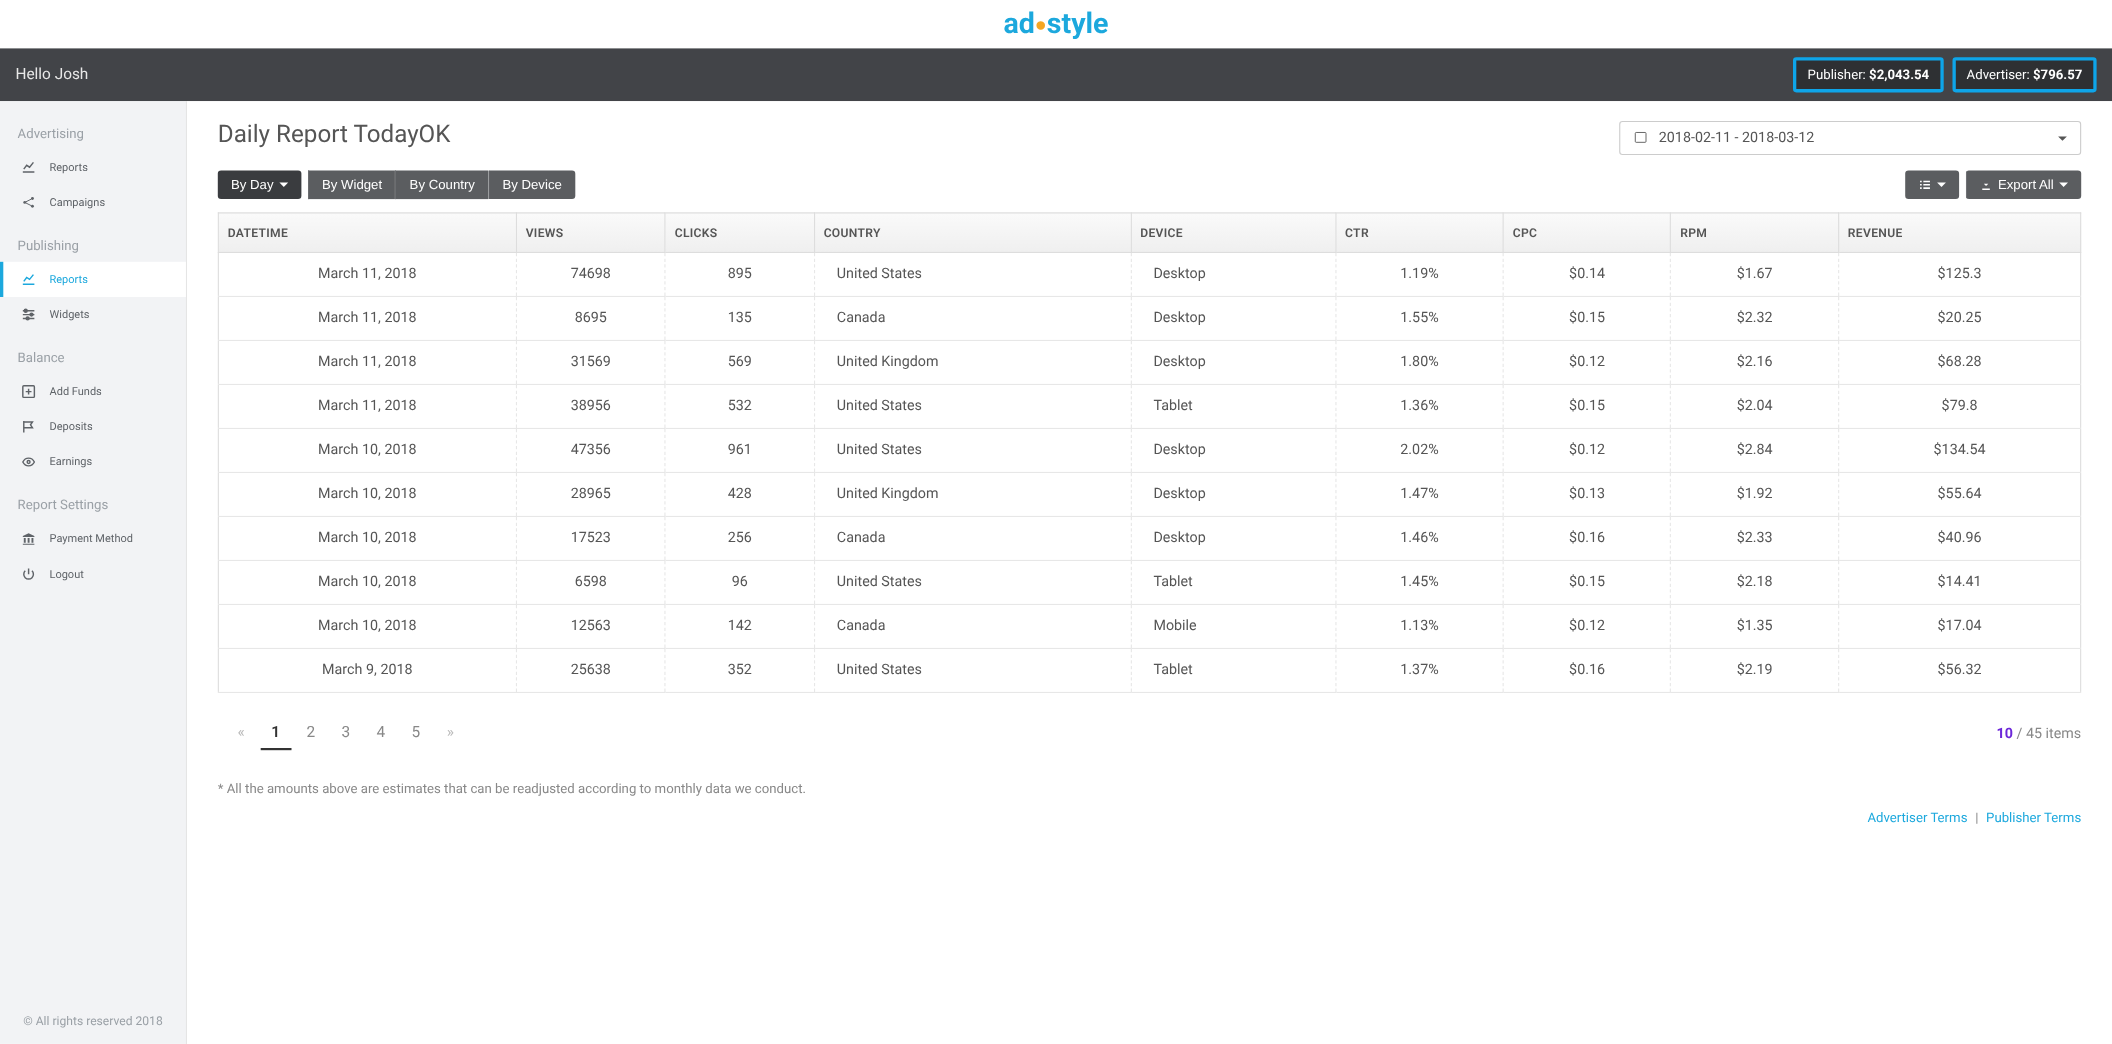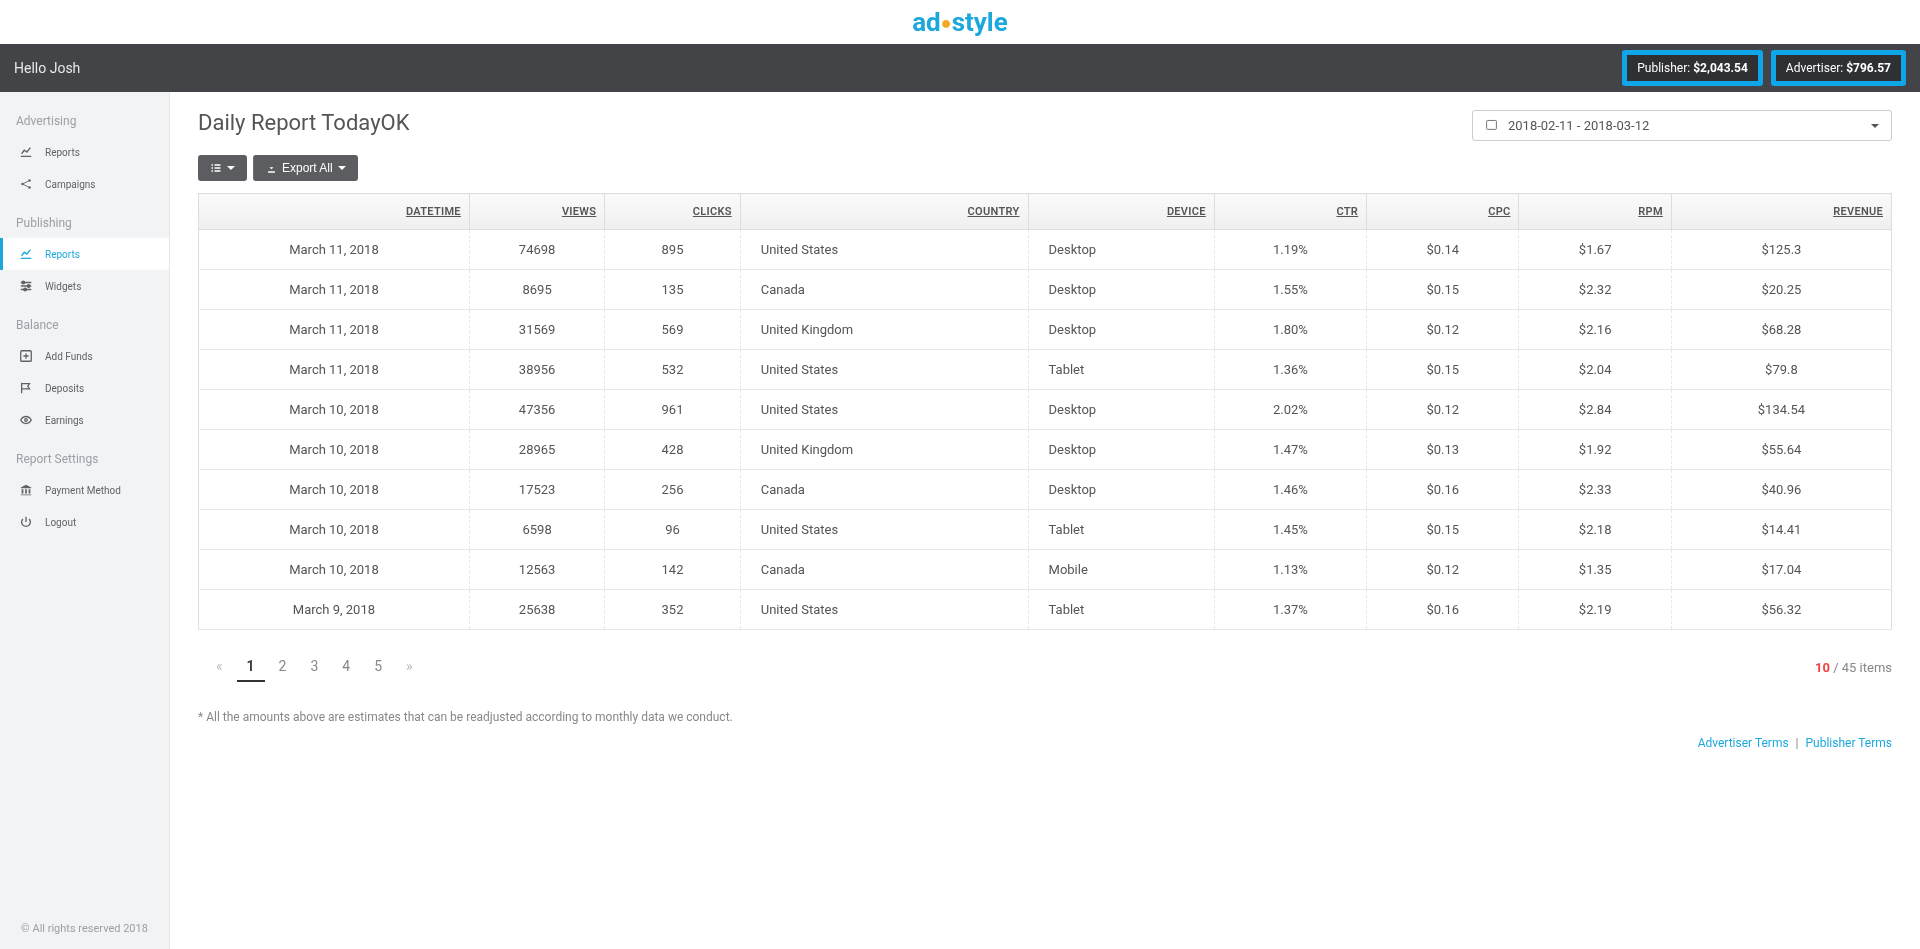--- a/index.html
+++ b/index.html
@@ -5,21 +5,21 @@
 * { margin: 0; padding: 0; box-sizing: border-box; }
 body { font-family: -apple-system, BlinkMacSystemFont, "Segoe UI", Roboto, "Helvetica Neue", Arial, sans-serif; background: #fff; color: #555; font-size: 13px; }
 .logo-bar { height: 44px; display: flex; align-items: center; justify-content: center; background: #fff; }
 .logo { font-size: 26px; font-weight: bold; }
 .logo .ad { color: #1ca8dd; }
 .logo .dot { color: #f5a623; font-size: 18px; position: relative; top: -2px; }
 .logo .style { color: #1ca8dd; }
 .header-bar { background: #424448; color: #fff; height: 48px; display: flex; align-items: center; justify-content: space-between; padding: 0 14px; }
 .greeting { font-size: 14px; color: #e8e8e8; }
 .balances { display: flex; gap: 8px; }
-.balance-box { background: #2e3033; border: 5px solid #0ea5e9; border-radius: 3px; padding: 6px 10px; font-size: 12px; }
+.balance-box { background: #2e3033; border: 3px solid #0ea5e9; border-radius: 3px; padding: 6px 10px; font-size: 12px; }
 .balance-box strong { font-weight: bold; color: #fff; }
 .layout { display: flex; min-height: calc(100vh - 92px); }
 .sidebar { width: 170px; background: #f2f3f5; border-right: 1px solid #e5e5e5; padding: 14px 0; position: relative; }
 .side-section { margin-bottom: 8px; }
 .side-heading { color: #9aa0a6; font-size: 12px; padding: 8px 16px; }
 .side-item { display: flex; align-items: center; gap: 12px; padding: 9px 16px; color: #5f6368; cursor: pointer; font-size: 10px; border-left: 3px solid transparent; }
 .side-item.active { background: #fff; color: #1ca8dd; border-left: 3px solid #1ca8dd; }
 .side-item svg { width: 14px; height: 14px; flex-shrink: 0; }
 .copyright { position: absolute; bottom: 14px; left: 0; right: 0; text-align: center; color: #9aa0a6; font-size: 11px; }
 .main { flex: 1; background: #fff; padding: 18px 28px; }
@@ -31,32 +31,32 @@
 .btn-group { display: flex; }
 .btn { background: #5b5d60; color: #fff; border: none; padding: 6px 12px; font-size: 12px; cursor: pointer; display: flex; align-items: center; gap: 5px; }
 .btn:first-child { border-top-left-radius: 3px; border-bottom-left-radius: 3px; }
 .btn:last-child { border-top-right-radius: 3px; border-bottom-right-radius: 3px; }
 .btn + .btn { border-left: 1px solid #6b6d70; }
 .btn.active { background: #3a3c3f; }
 .btn.sep { margin-right: 6px; border-radius: 3px; }
 .caret-down { width: 0; height: 0; border-left: 4px solid transparent; border-right: 4px solid transparent; border-top: 4px solid currentColor; }
 .right-controls { display: flex; gap: 6px; }
 table { width: 100%; border-collapse: collapse; border: 1px solid #ddd; }
-thead th { background: linear-gradient(#fafafa, #efefef); border: 1px solid #ddd; padding: 11px 8px; font-size: 11px; font-weight: 600; color: #555; text-align: right; letter-spacing: 0.3px; text-decoration: underline; }
+thead th { background: linear-gradient(#fafafa, #efefef); border: 1px solid #ddd; padding: 11px 8px; font-size: 11px; font-weight: 600; color: #555; text-align: left; letter-spacing: 0.3px; }
 tbody td { border-bottom: 1px solid #e7e7e7; border-right: 1px dashed #e7e7e7; padding: 12px 8px; font-size: 13px; color: #555; }
 tbody td:last-child { border-right: none; }
 .c-center { text-align: center; }
 .c-left { padding-left: 20px; }
 .pagination-row { display: flex; justify-content: space-between; align-items: center; margin-top: 22px; }
 .pagination { display: flex; gap: 4px; padding-left: 8px; }
 .pg { padding: 6px 10px; color: #888; cursor: pointer; font-size: 14px; }
 .pg.active { color: #333; border-bottom: 2px solid #333; font-weight: 600; }
 .pg.nav { color: #bbb; }
 .item-count { color: #888; font-size: 13px; }
-.item-count strong { color: #ef4444; font-weight: 700; }
+.item-count strong { color: #6d28d9; font-weight: 700; }
 .disclaimer { margin-top: 28px; color: #888; font-size: 12px; }
 .footer-links { text-align: right; margin-top: 12px; font-size: 12px; }
 .footer-links a { color: #1ca8dd; text-decoration: none; cursor: pointer; }
 .footer-links .sep { color: #888; margin: 0 4px; }
 </style>
 </head>
 <body>
 
 <div class="logo-bar">
   <div class="logo">
@@ -164,20 +164,35 @@
               <rect x="2" y="3" width="12" height="11" rx="1" fill="none" stroke="currentColor"></rect>
               <path d="M2 6h12M5 2v2M11 2v2"></path>
             </svg>
           <span>2018-02-11 - 2018-03-12</span>
         </div>
         <span class="caret-down"></span>
       </div>
     </div>
 
     <div class="controls-row">
+      <div class="btn-group">
+        <button class="btn active sep">
+          <span>By Day</span>
+          <span class="caret-down"></span>
+        </button>
+        <button class="btn">
+            <span>By Widget</span>
+          </button>
+        <button class="btn">
+            <span>By Country</span>
+          </button>
+        <button class="btn">
+            <span>By Device</span>
+          </button>
+      </div>
       <div class="right-controls">
         <button class="btn" style="border-radius:3px;">
           <svg width="12" height="12" viewBox="0 0 16 16" fill="currentColor">
               <path d="M2 3h2v2H2zM6 3h8v2H6zM2 7h2v2H2zM6 7h8v2H6zM2 11h2v2H2zM6 11h8v2H6z"></path>
             </svg>
           <span class="caret-down"></span>
         </button>
         <button class="btn" style="border-radius:3px;">
           <svg width="11" height="11" viewBox="0 0 16 16" fill="currentColor">
               <path d="M8 2v7M5 6l3 3 3-3M3 12h10v2H3z"></path>

